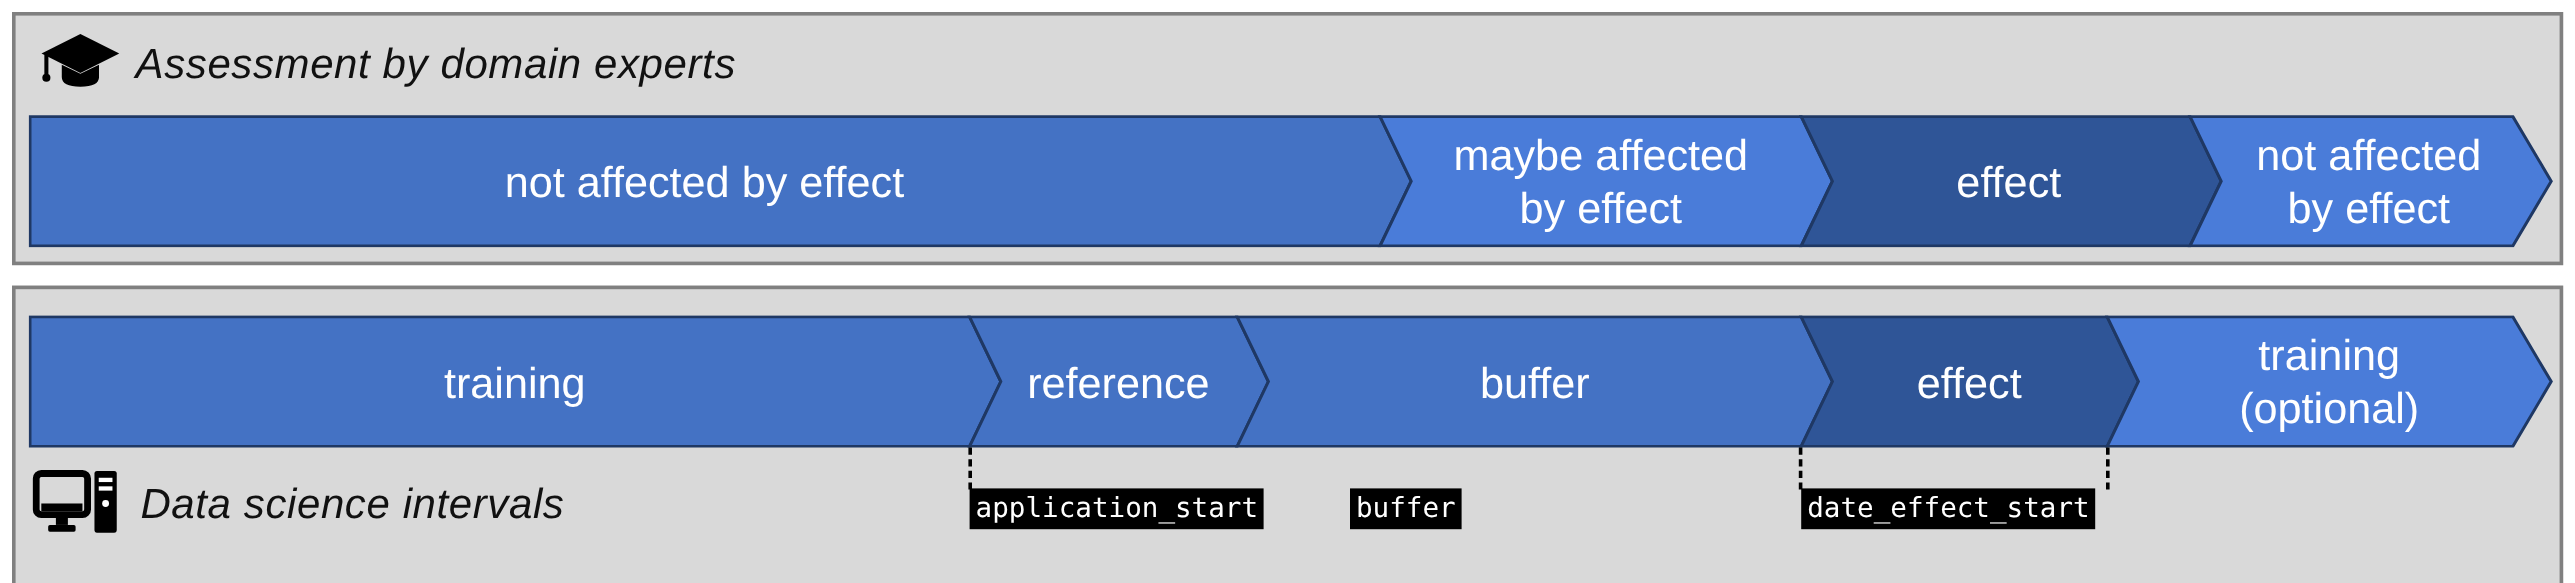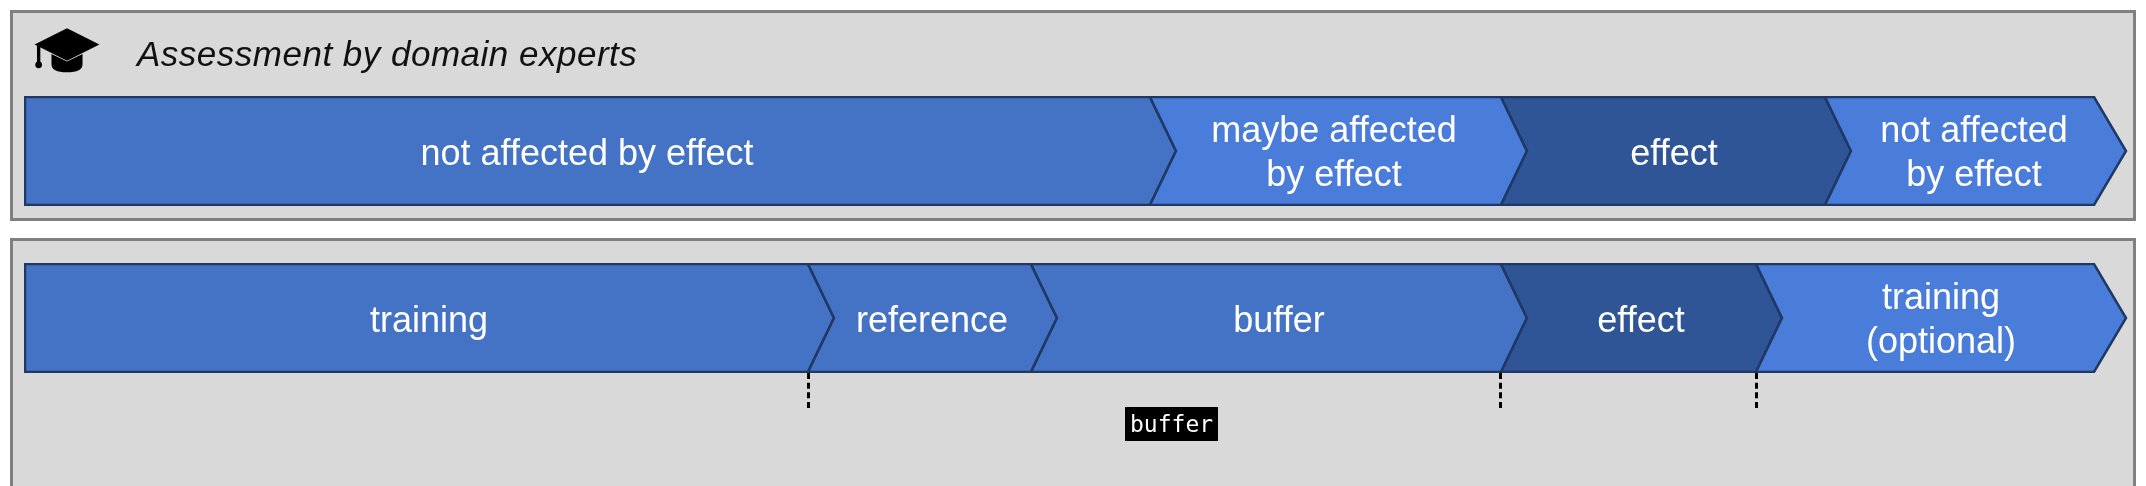--- a/index.html
+++ b/index.html
@@ -4,21 +4,21 @@
 <style>
   html,body{margin:0;padding:0;background:#ffffff;}
   body{width:2146px;height:486px;position:relative;font-family:"Liberation Sans",sans-serif;}
   .panel{
     position:absolute;left:10px;width:2126px;box-sizing:border-box;
     background:var(--panel_bg,#d9d9d9);
     border:3px solid var(--panel_border,#808080);
   }
   .panel-top{top:10px;height:211px;}
   .panel-bottom{top:238px;height:288px;}
-  .panel-header{position:absolute;left:20px;top:14px;display:flex;align-items:center;gap:36px;}
+  .panel-header{position:absolute;left:20px;top:14px;display:flex;align-items:center;gap:12px;}
   .panel-footer{position:absolute;left:14px;top:150px;display:flex;align-items:center;gap:18px;}
   .panel-title{
     font-style:italic;font-size:35px;color:var(--title_fg,#111);
     letter-spacing:0.5px;white-space:nowrap;
   }
   .arrow{position:absolute;left:11px;display:block;}
   .arrow-top{top:83px;}
   .arrow-bottom{top:22px;}
   .arrow polygon{stroke:var(--outline,#1f3864);stroke-width:2.5;stroke-linejoin:miter;}
   .seg-base{fill:var(--base,#4472c4);}
@@ -85,15 +85,32 @@
     <text x="1255" y="56">buffer</text>
     <text x="1617" y="56">effect</text>
     <text x="1917" y="33">training</text>
     <text x="1917" y="77">(optional)</text>
   </svg>
 
   <div class="marker-dash" style="left:794px"></div>
   <div class="marker-dash" style="left:1486px"></div>
   <div class="marker-dash" style="left:1742px"></div>
 
+  <div class="marker-chip" style="left:795px">application_start</div>
   <div class="marker-chip" style="left:1112px">buffer</div>
+  <div class="marker-chip" style="left:1488px">date_effect_start</div>
 
+  <div class="panel-footer">
+    <span class="icon-wrap">
+      <svg width="72" height="60" viewBox="0 0 100 84" aria-hidden="true">
+        <rect x="4" y="5" width="60" height="48" rx="6" fill="none" stroke="#000" stroke-width="8"></rect>
+        <rect x="10" y="40" width="48" height="9" fill="#000"></rect>
+        <rect x="27" y="55" width="14" height="10" fill="#000"></rect>
+        <rect x="18" y="65" width="32" height="8" rx="2" fill="#000"></rect>
+        <rect x="72" y="2" width="26" height="72" rx="3" fill="#000"></rect>
+        <rect x="77" y="10" width="16" height="5" fill="#fff"></rect>
+        <rect x="77" y="20" width="16" height="5" fill="#fff"></rect>
+        <circle cx="85" cy="40" r="4" fill="#fff"></circle>
+      </svg>
+    </span>
+    <span class="panel-title">Data science intervals</span>
+  </div>
 </section>
 
 </body></html>

